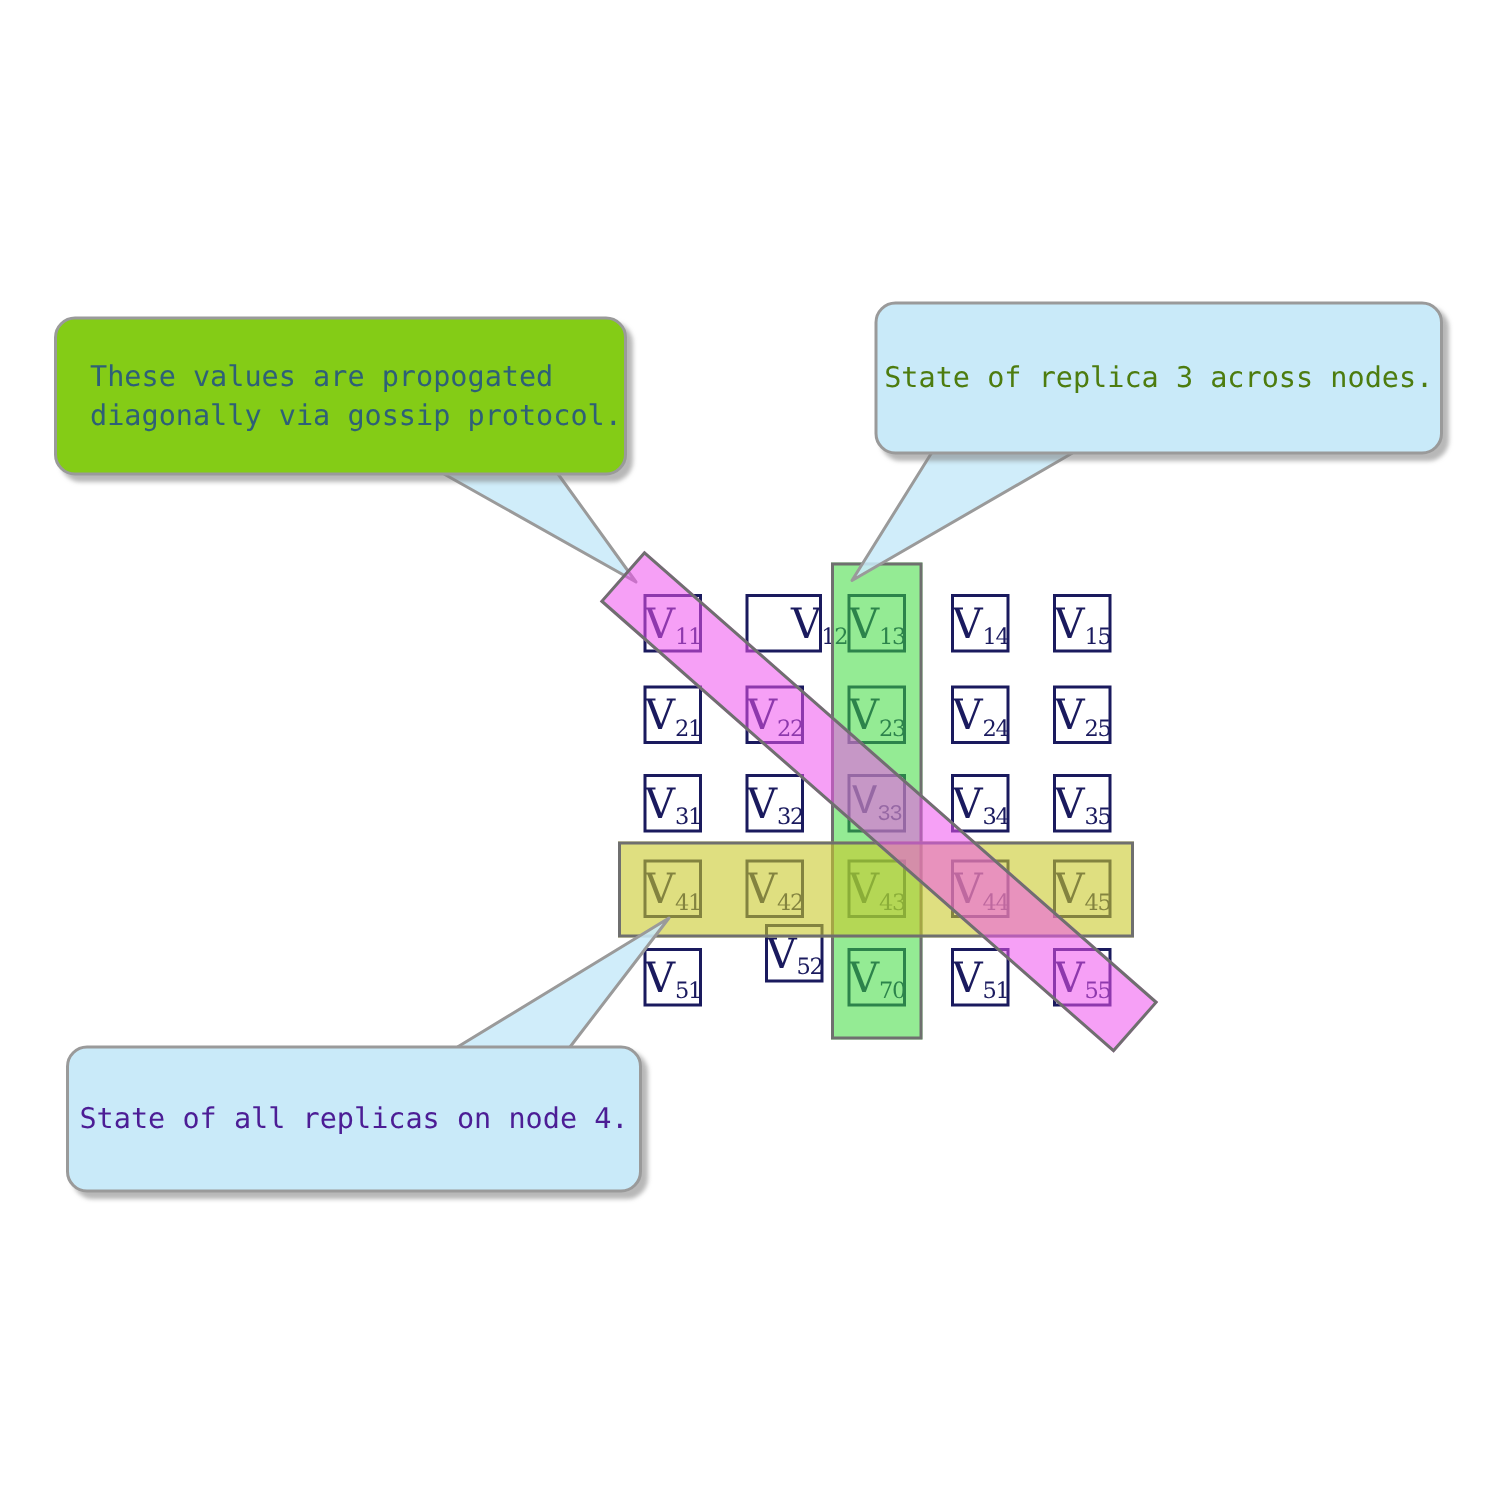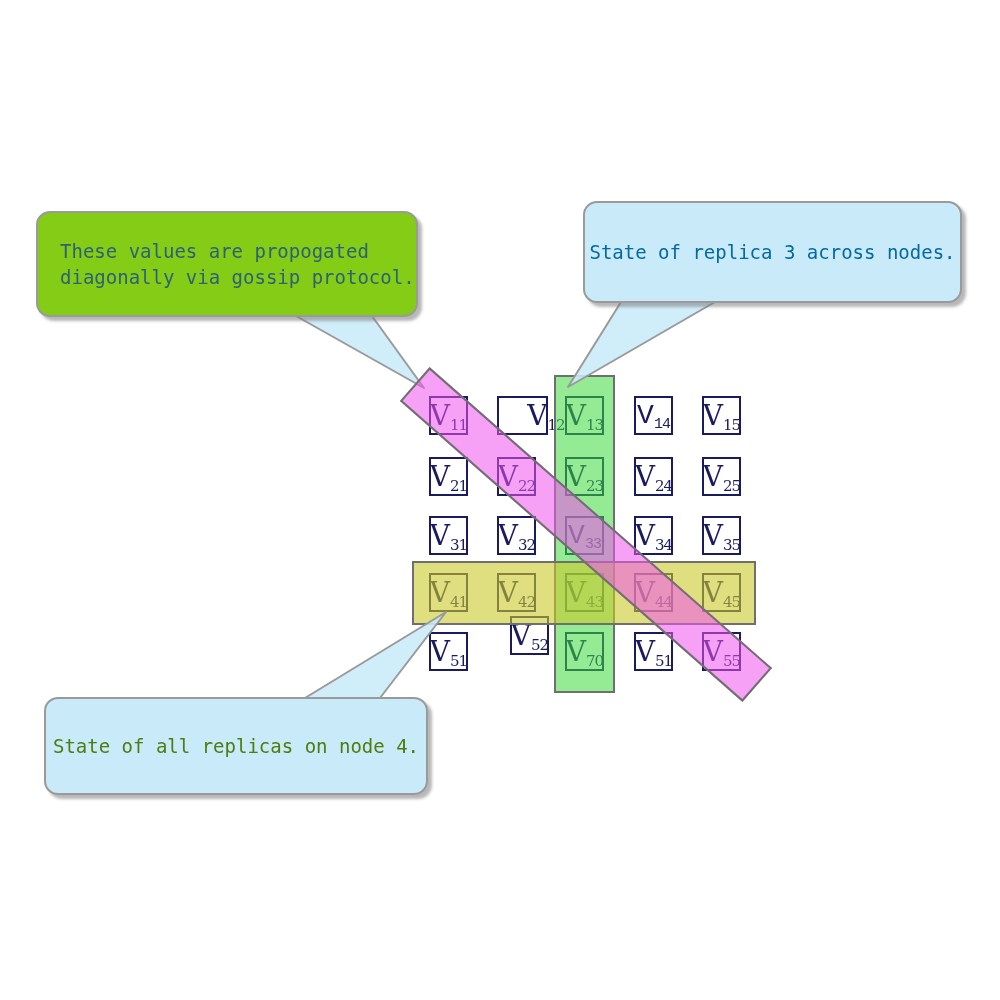--- a/index.html
+++ b/index.html
@@ -45,21 +45,21 @@
   <div class="grid" style="color: rgb(26, 26, 94);">
       <div class="cell" style="left: 429px; top: 396px; text-align: right;">
         <span class="lbl">V<sub>11</sub></span>
       </div>
       <div class="cell" style="left: 497px; top: 396px; padding-left: 47px;">
         <span class="lbl">V<sub>12</sub></span>
       </div>
       <div class="cell" style="left: 565px; top: 396px;">
         <span class="lbl">V<sub>13</sub></span>
       </div>
-      <div class="cell" style="left: 634px; top: 396px; font-family: Liberation Mono, monospace;">
+      <div class="cell" style="left: 634px; top: 396px;">
         <span class="lbl">V<sub>14</sub></span>
       </div>
       <div class="cell" style="left: 702px; top: 396px;">
         <span class="lbl">V<sub>15</sub></span>
       </div>
       <div class="cell" style="left: 429px; top: 457px;">
         <span class="lbl">V<sub>21</sub></span>
       </div>
       <div class="cell" style="left: 497px; top: 457px;">
         <span class="lbl">V<sub>22</sub></span>
@@ -130,21 +130,21 @@
     <path class="tail" d="M 305 698 L 446 612 L 380 698" stroke-width="2" stroke-linejoin="round" fill="rgba(201,234,249,0.88)" stroke="#9a9a9a"></path>
   </svg>
 
   <div class="band band-pink" style="background: rgba(238, 82, 238, 0.55); border-color: rgb(111, 111, 111);"></div>
 
   <div class="callout callout-gossip" style="background: #84cc16; border-color: rgb(154, 154, 154); color: rgb(46, 96, 119);">
     <div class="line">These values are propogated</div>
     <div class="line">diagonally via gossip protocol.</div>
   </div>
 
-  <div class="callout callout-replica3" style="background: rgb(201, 234, 249); border-color: rgb(154, 154, 154); color: #0369a1;">
+  <div class="callout callout-replica3" style="background: rgb(201, 234, 249); border-color: rgb(154, 154, 154); color: #4d7c0f;">
     <div class="line">State of replica 3 across nodes.</div>
   </div>
 
-  <div class="callout callout-node4" style="background: rgb(201, 234, 249); border-color: rgb(154, 154, 154); color: #4d7c0f;">
+  <div class="callout callout-node4" style="background: rgb(201, 234, 249); border-color: rgb(154, 154, 154); color: #4c1d95;">
     <div class="line">State of all replicas on node 4.</div>
   </div>
 
 </div>
 
 </body></html>

